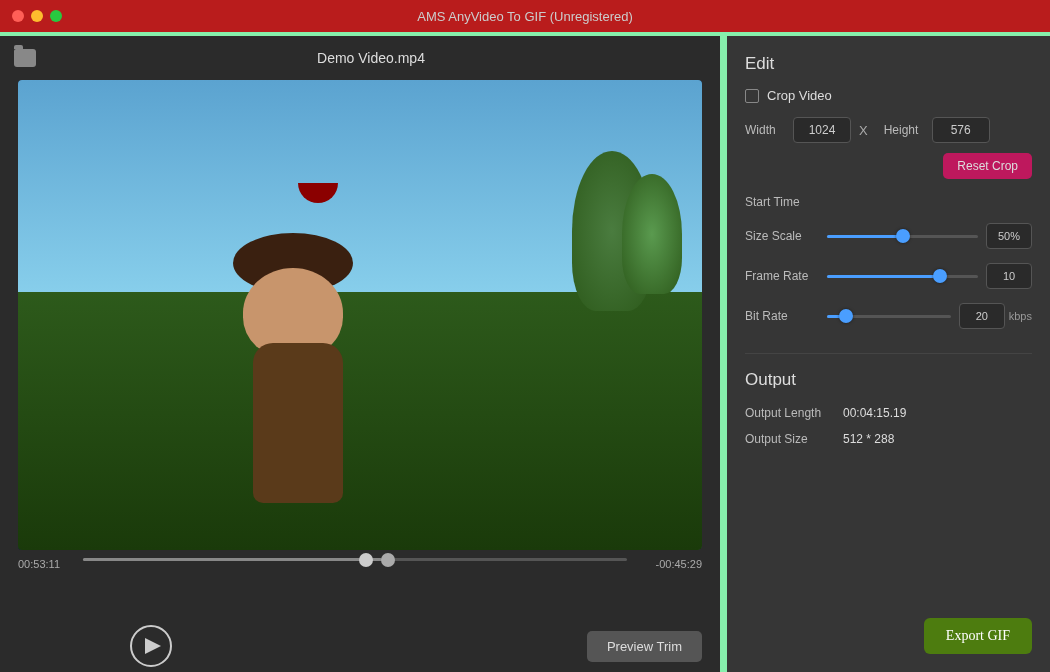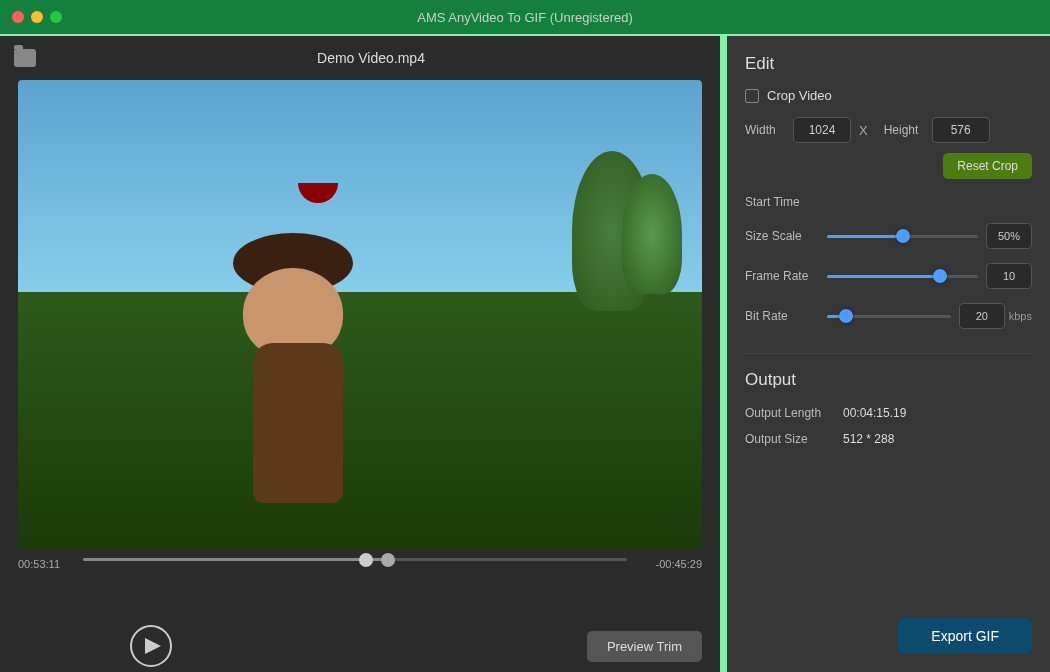--- a/index.html
+++ b/index.html
@@ -10,27 +10,27 @@
       font-family: -apple-system, BlinkMacSystemFont, "Helvetica Neue", Arial, sans-serif;
       color: #e0e0e0;
       overflow: hidden;
       display: flex;
       flex-direction: column;
     }
 
     
     .title-bar {
       height: 36px;
-      background: #15803d;
+      background: #b91c1c;
       display: flex;
       align-items: center;
       justify-content: center;
       position: relative;
       flex-shrink: 0;
-      border-bottom: 2px solid #86efac;
+      border-bottom: 4px solid #86efac;
     }
     .title-bar-title {
       font-size: 13px;
       color: #ccc;
     }
     .window-controls {
       position: absolute;
       left: 12px;
       display: flex;
       gap: 7px;
@@ -349,21 +349,21 @@
       color: #ccc;
       font-size: 12px;
       text-align: center;
       padding: 0 4px;
     }
     .x-sep {
       font-size: 13px;
       color: #aaa;
     }
     .reset-btn {
-      background: #4d7c0f;
+      background: #be185d;
       color: #ddd;
       border: none;
       border-radius: 5px;
       padding: 6px 14px;
       font-size: 12px;
       cursor: pointer;
       margin-left: auto;
     }
     .reset-row {
       display: flex;
@@ -483,28 +483,29 @@
       color: #ddd;
     }
 
     .export-btn-row {
       margin-top: auto;
       display: flex;
       justify-content: flex-end;
       padding-top: 10px;
     }
     .export-btn {
-      background: #0c4a6e;
+      background: #4d7c0f;
       color: #fff;
       border: none;
       border-radius: 6px;
-      padding: 10px 33px;
+      padding: 10px 22px;
       font-size: 14px;
       font-weight: 500;
       cursor: pointer;
+      font-family: Liberation Serif, serif;
     }
   </style>
 </head>
 <body>
 
 <div class="title-bar">
   <div class="window-controls">
     <span class="wc-btn wc-close"></span>
     <span class="wc-btn wc-min"></span>
     <span class="wc-btn wc-max"></span>

